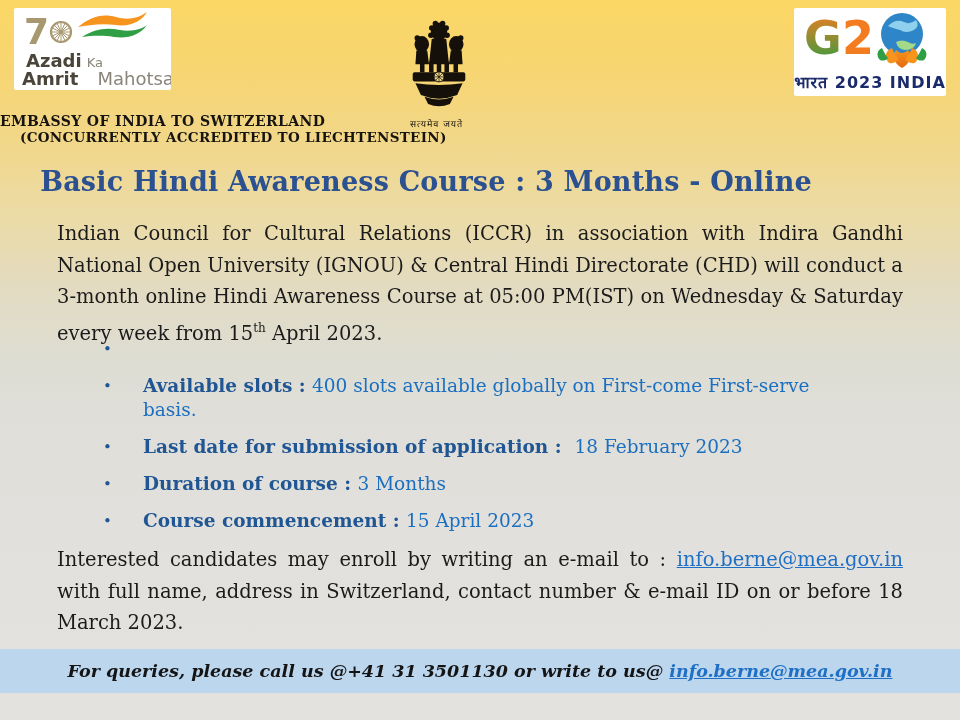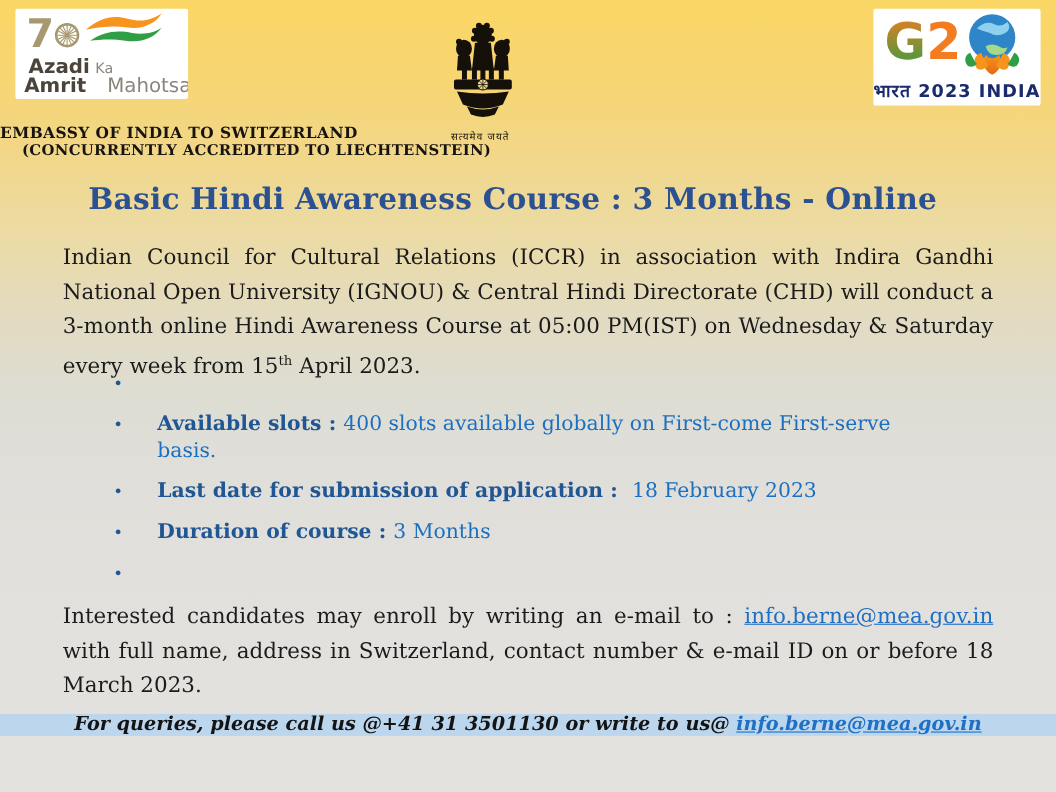--- a/index.html
+++ b/index.html
@@ -42,21 +42,21 @@
   .embassy-l1{font-size:14px;letter-spacing:0.4px;}
   .embassy-l2{font-size:13.5px;letter-spacing:0.3px;margin-left:20px;}
   .g20-box{
     position:absolute;right:14px;top:8px;width:152px;height:88px;
     background:#ffffff;border-radius:2px;text-align:center;
     font-family:"DejaVu Sans","Liberation Sans",sans-serif;
   }
   .g20-tag{margin-top:-3px;font-size:16px;color:#1b2a6b;font-weight:bold;letter-spacing:1px;}
   
   .title{
-    position:absolute;left:0;top:166px;width:852px;text-align:right;
+    position:absolute;left:0;top:166px;width:852px;text-align:center;
     color:#2c5191;font-size:27px;font-weight:bold;letter-spacing:0.2px;
   }
   
   .intro{
     position:absolute;left:57px;top:218px;width:846px;
     color:#1b1b1b;font-size:19.5px;line-height:31.5px;text-align:justify;
   }
   .intro sup{font-size:12px;}
   
   .bullets{position:absolute;left:103px;top:337px;width:760px;}
@@ -67,21 +67,21 @@
   .bsep{color:#1f5693;font-weight:bold;white-space:pre;}
   .bvalue{color:#1b6fc0;}
   
   .enroll{
     position:absolute;left:57px;top:544px;width:846px;
     color:#1b1b1b;font-size:19.5px;line-height:31.5px;text-align:justify;
   }
   a.mail{color:#1f6fc5;text-decoration:underline;cursor:pointer;}
   
   .footer-band{
-    position:absolute;left:0;top:649px;width:960px;height:20px;
+    position:absolute;left:0;top:649px;width:960px;height:44px;
     background:#bcd6ee;display:flex;align-items:center;justify-content:center;
   }
   .footer-text{
     font-size:17.5px;font-weight:bold;font-style:italic;color:#141414;
   }
   .footer-text a.mail{font-weight:bold;}
 </style>
 </head>
 <body>
 
@@ -212,20 +212,21 @@
     <div class="bullet-row">
       <span class="dot">•</span>
       <span class="bullet-text"><span class="blabel">Last date for submission of application</span><span class="bsep"> :  </span><span class="bvalue">18 February 2023</span></span>
     </div>
     <div class="bullet-row">
       <span class="dot">•</span>
       <span class="bullet-text"><span class="blabel">Duration of course</span><span class="bsep"> : </span><span class="bvalue">3 Months</span></span>
     </div>
     <div class="bullet-row">
       <span class="dot">•</span>
+      <span class="bullet-text"><span class="blabel">Course commencement</span><span class="bsep"> : </span><span class="bvalue">15 April 2023</span></span>
     </div>
   </div>
 
   <div class="enroll"><span>Interested candidates may enroll by writing an e-mail to : </span><a class="mail">info.berne@mea.gov.in</a><span> with full name, address in Switzerland, contact number &amp; e-mail ID on or before 18 March 2023.</span></div>
 
   <div class="footer-band">
     <span class="footer-text"><span>For queries, please call us @+41 31 3501130 or write to us@ </span><a class="mail">info.berne@mea.gov.in</a></span>
   </div>
 
 </div>

